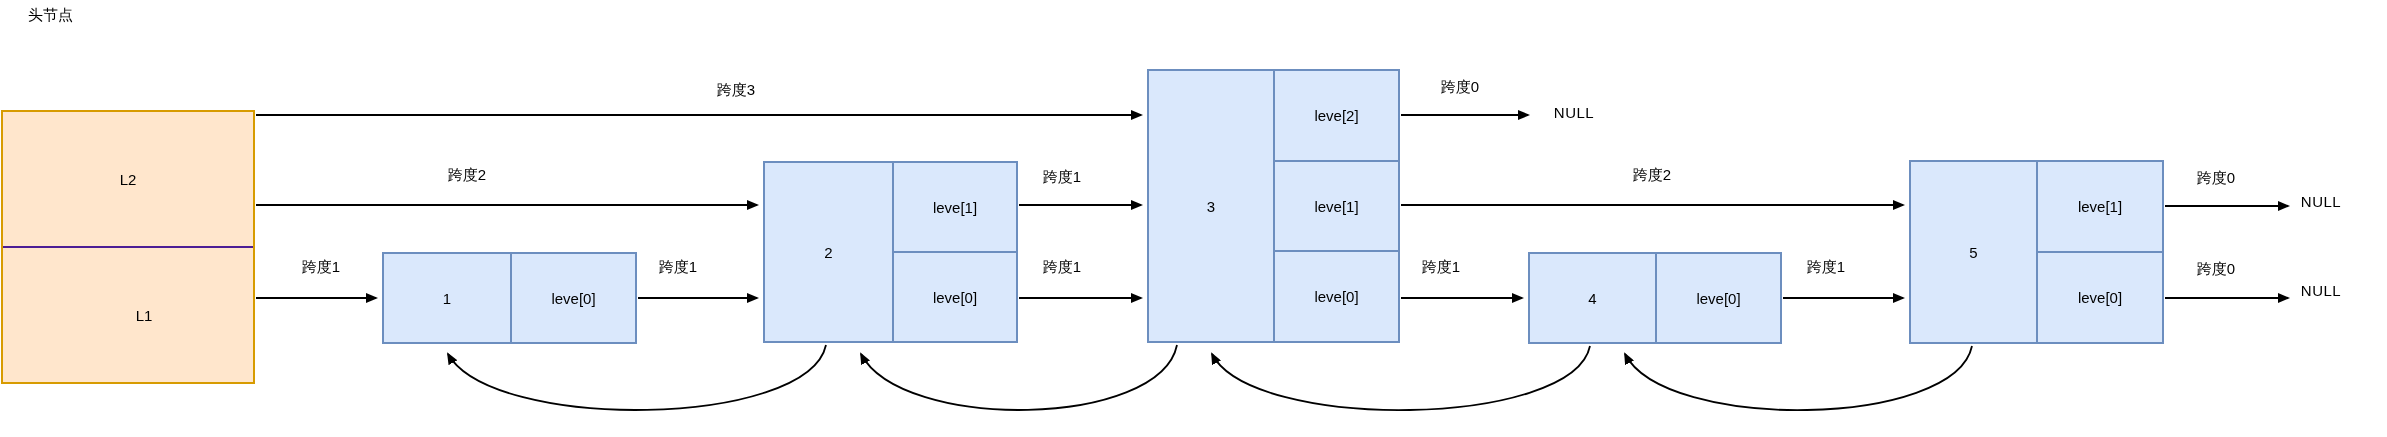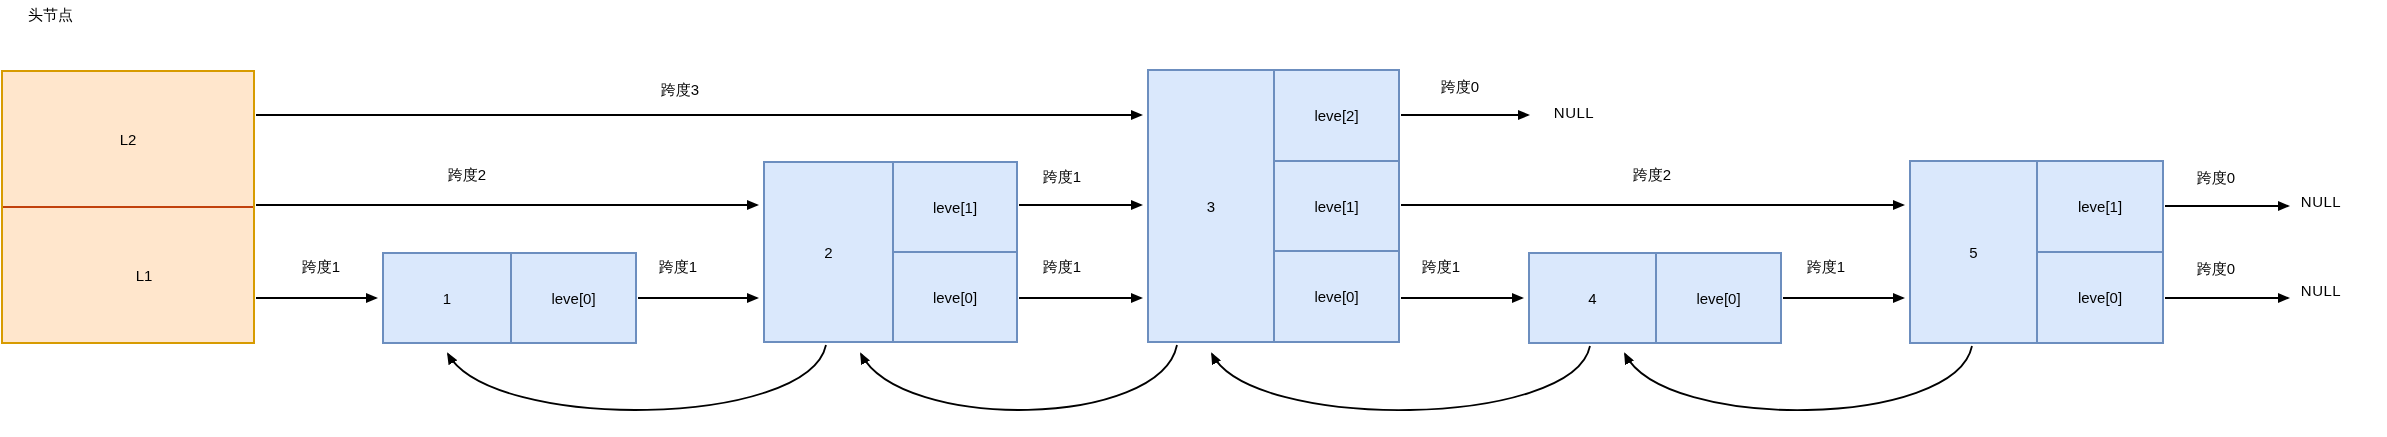--- a/index.html
+++ b/index.html
@@ -23,28 +23,28 @@
     font-size:15px;
     white-space:nowrap;
   }
   .null-lbl{font-size:15px;letter-spacing:0.5px;}
   
   .head-box{
     position:absolute;
     box-sizing:border-box;
     border:2px solid #d79b00;
     background:#ffe6cc;
-    display:flex;flex-direction:column;
+    display:flex;flex-direction:column;margin-top:40px;
   }
   .head-row{
     flex:1 1 0;
     display:flex;align-items:center;justify-content:center;
     font-size:15px;
   }
-  .head-row + .head-row{border-top:2px solid #c2410c;padding-left:32px;}
+  .head-row + .head-row{border-top:2px solid #4c1d95;padding-left:32px;}
   
   .node{
     position:absolute;
     box-sizing:border-box;
     border:2px solid #6c8ebf;
     background:#dae8fc;
     display:flex;flex-direction:row;
   }
   .node-val{
     display:flex;align-items:center;justify-content:center;
@@ -133,21 +133,21 @@
     <line x1="1783" y1="298" x2="1903" y2="298" stroke="#000" stroke-width="1.8" marker-end="url(#ah)"></line>
     <line x1="2165" y1="206" x2="2288" y2="206" stroke="#000" stroke-width="1.8" marker-end="url(#ah)"></line>
     <line x1="2165" y1="298" x2="2288" y2="298" stroke="#000" stroke-width="1.8" marker-end="url(#ah)"></line>
 
     <path d="M 826,345 C 808,428 492,432 448,354" fill="none" stroke="#000" stroke-width="1.8" marker-end="url(#ah)"></path>
     <path d="M 1177,345 C 1160,428 902,432 861,354" fill="none" stroke="#000" stroke-width="1.8" marker-end="url(#ah)"></path>
     <path d="M 1590,346 C 1573,428 1252,432 1212,354" fill="none" stroke="#000" stroke-width="1.8" marker-end="url(#ah)"></path>
     <path d="M 1972,346 C 1955,428 1665,432 1625,354" fill="none" stroke="#000" stroke-width="1.8" marker-end="url(#ah)"></path>
   </svg>
 
-  <div class="lbl" style="left:680px;top:89px;">跨度3</div>
+  <div class="lbl" style="left:736px;top:89px;">跨度3</div>
   <div class="lbl" style="left:467px;top:174px;">跨度2</div>
   <div class="lbl" style="left:321px;top:266px;">跨度1</div>
   <div class="lbl" style="left:678px;top:266px;">跨度1</div>
   <div class="lbl" style="left:1062px;top:176px;">跨度1</div>
   <div class="lbl" style="left:1062px;top:266px;">跨度1</div>
   <div class="lbl" style="left:1460px;top:86px;">跨度0</div>
   <div class="lbl" style="left:1652px;top:174px;">跨度2</div>
   <div class="lbl" style="left:1441px;top:266px;">跨度1</div>
   <div class="lbl" style="left:1826px;top:266px;">跨度1</div>
   <div class="lbl" style="left:2216px;top:177px;">跨度0</div>

